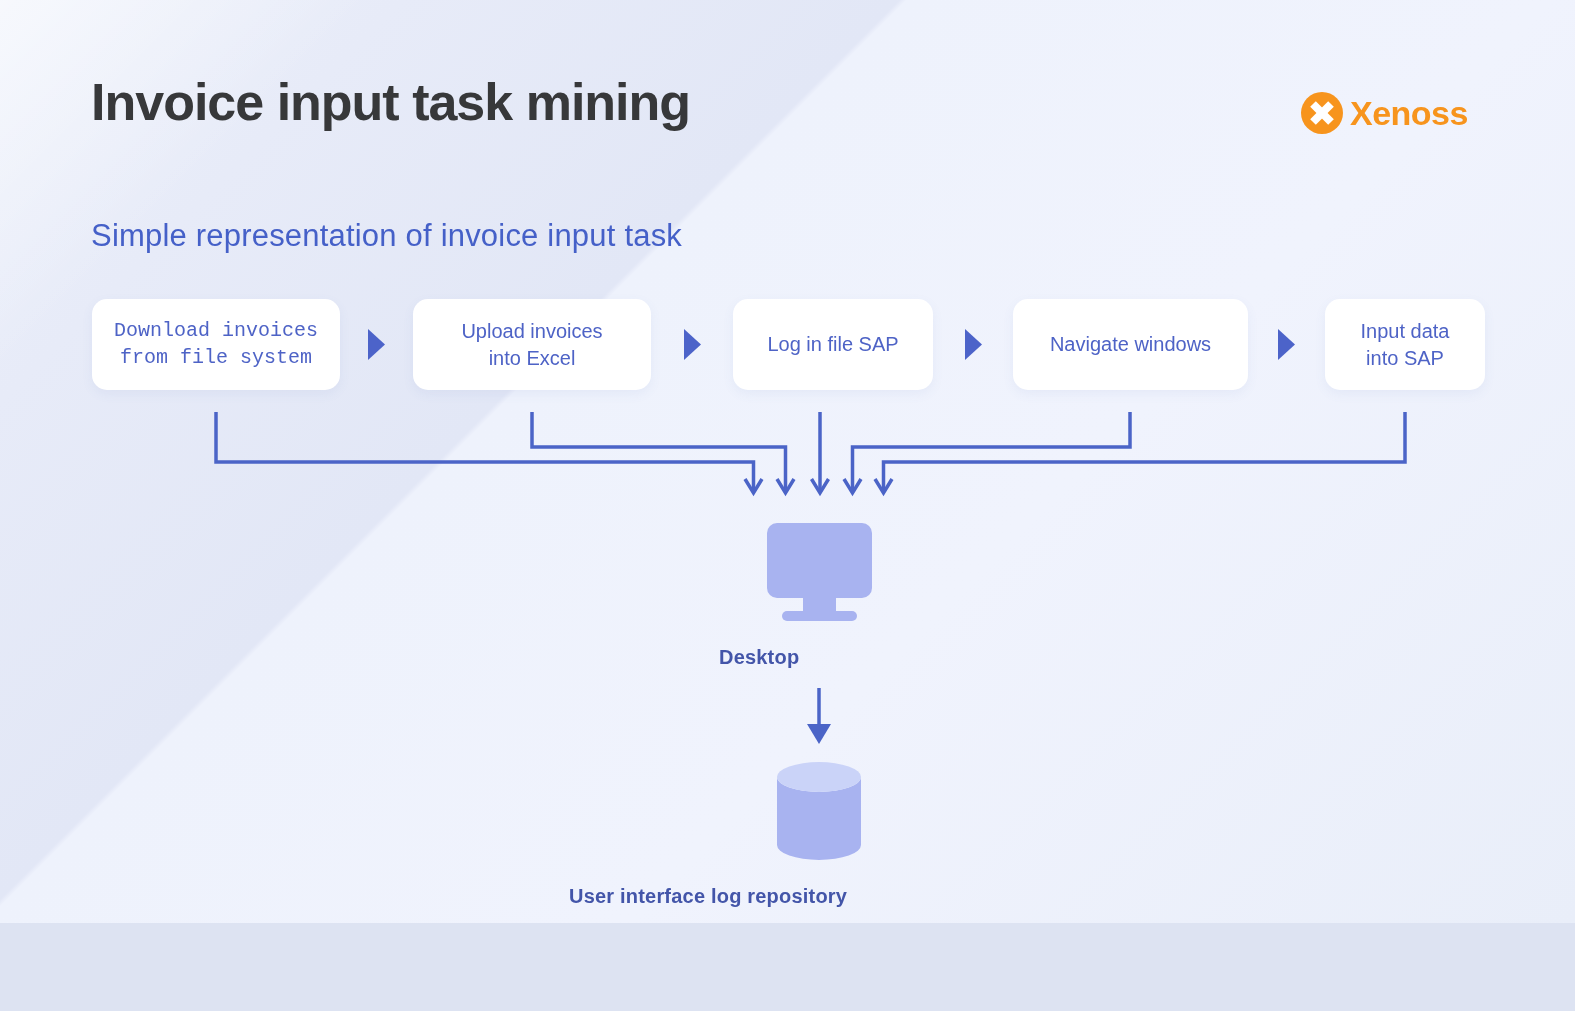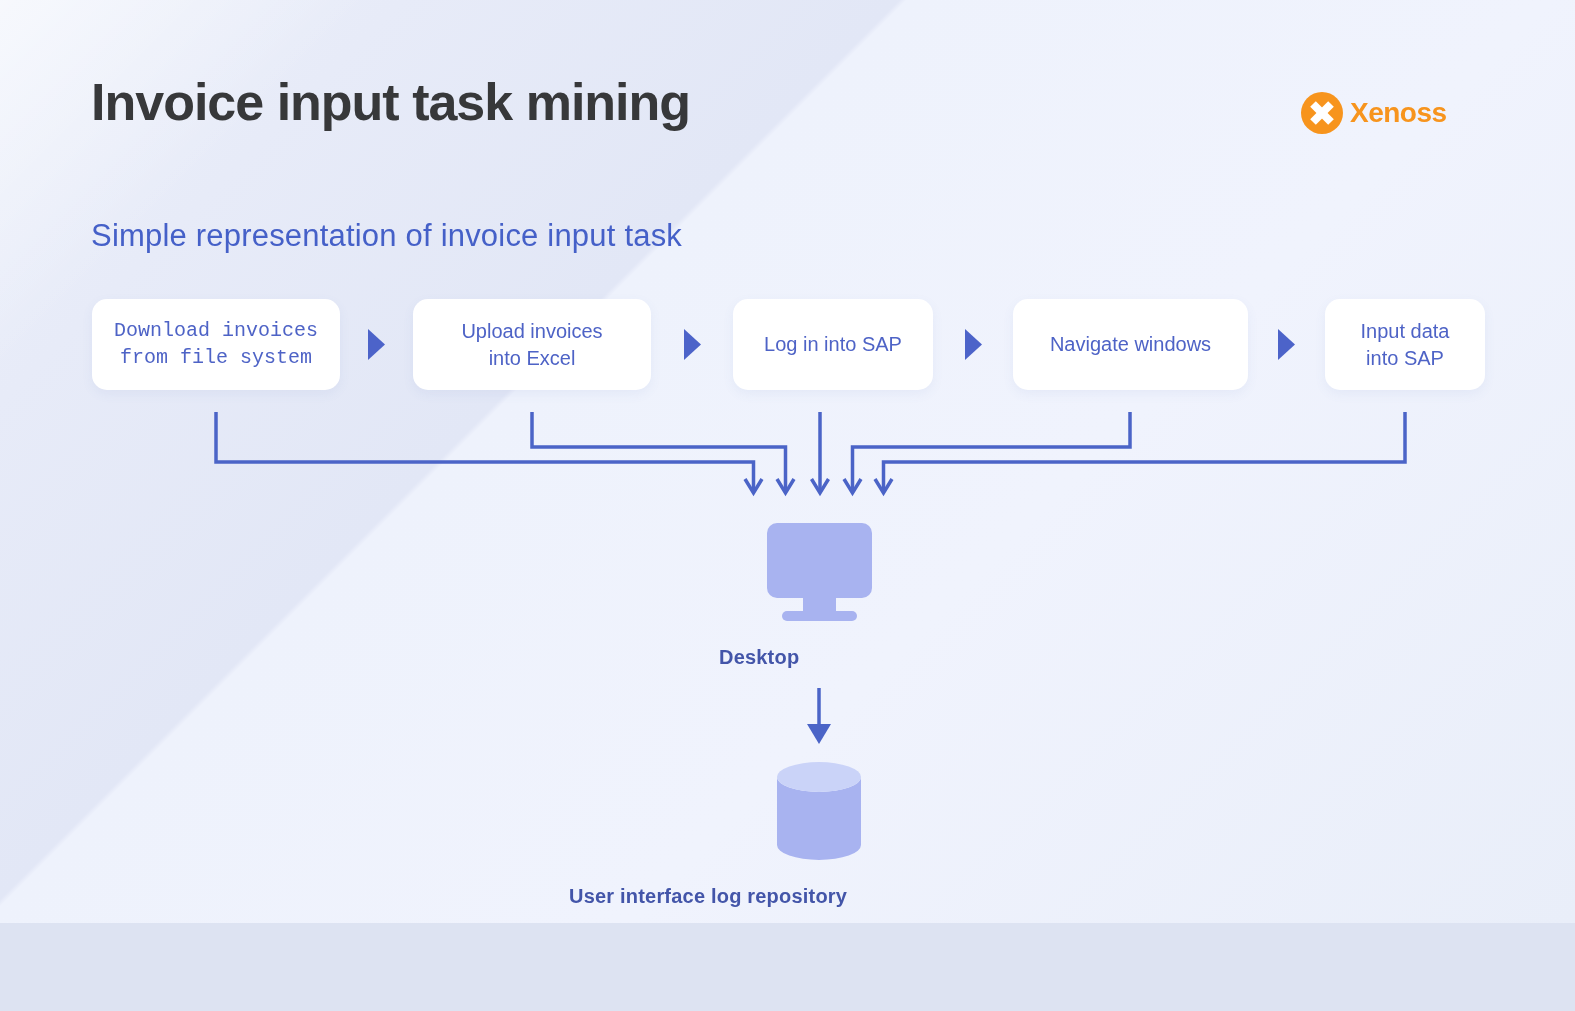--- a/index.html
+++ b/index.html
@@ -24,21 +24,21 @@
   .page-title {
     position: absolute; left: 91px; top: 72px;
     font-size: 52px; font-weight: 800; letter-spacing: -1px;
     color: #37383A;
   }
   .brand {
     position: absolute; left: 1301px; top: 92px;
     display: flex; align-items: center; gap: 7px;
   }
   .brand-text {
-    font-size: 28px; font-weight: 800; letter-spacing: -0.5px;
+    font-size: 34px; font-weight: 800; letter-spacing: -0.5px;
     color: #F7941D;
   }
   .subtitle {
     position: absolute; left: 91px; top: 218px;
     font-size: 31px; font-weight: 400; letter-spacing: 0.2px;
     color: #4560C8;
   }
   .step {
     position: absolute; top: 299px; height: 91px;
     background: #FFFFFF; border-radius: 15px;
@@ -104,21 +104,21 @@
   </div>
   <div class="tri tri-1"></div>
 
   <div class="step step-2">
     <span class="step-label">Upload invoices
 into Excel</span>
   </div>
   <div class="tri tri-2"></div>
 
   <div class="step step-3">
-    <span class="step-label">Log in into SAP</span>
+    <span class="step-label">Log in file SAP</span>
   </div>
   <div class="tri tri-3"></div>
 
   <div class="step step-4">
     <span class="step-label">Navigate windows</span>
   </div>
   <div class="tri tri-4"></div>
 
   <div class="step step-5">
     <span class="step-label">Input data

